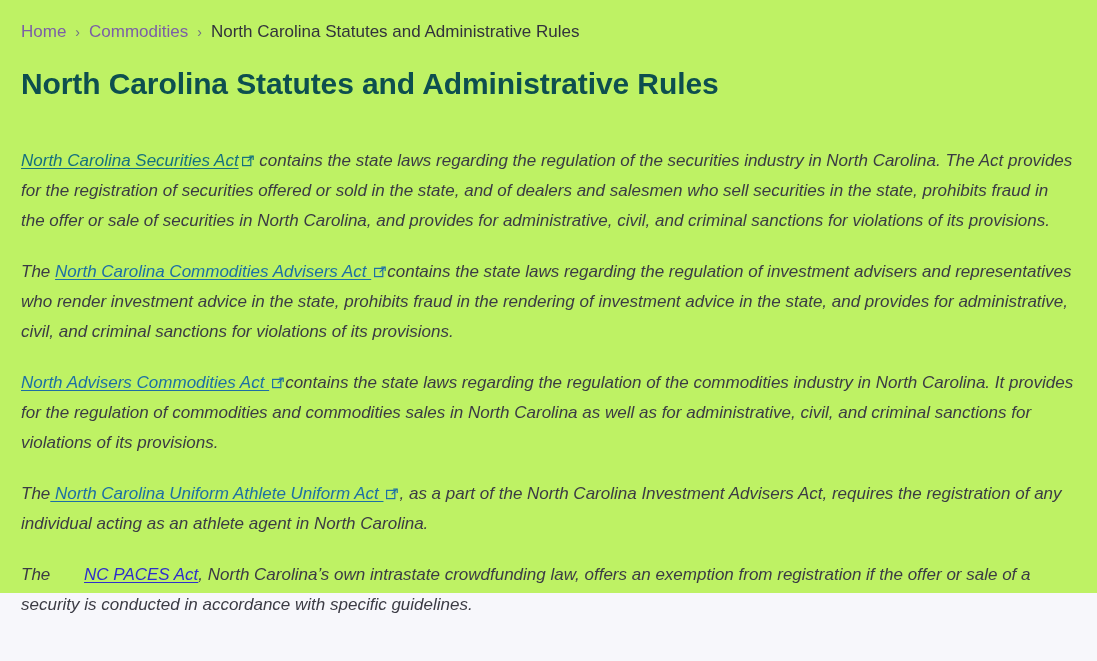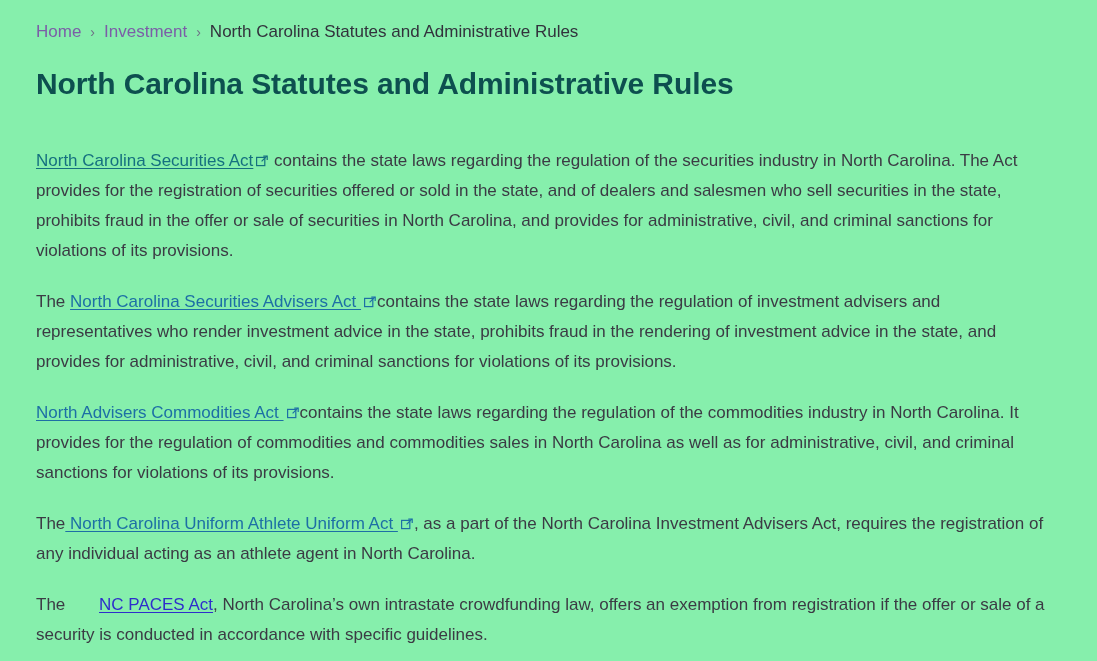--- a/index.html
+++ b/index.html
@@ -12,24 +12,24 @@
     height: 661px;
     overflow: hidden;
     background: #f7f7fb;
     font-family: "Liberation Sans", sans-serif;
     -webkit-font-smoothing: antialiased;
   }
 
   .page {
     position: relative;
     width: 1097px;
-    height: 661px;
+    height: 593px;
     box-sizing: border-box;
-    padding: 0 36px;
-    background: #86efac;
+    padding: 0 21px;
+    background: #bef264;
   }
 
   
   .breadcrumb {
     display: flex;
     align-items: center;
     font-size: 17px;
     line-height: 1;
     padding-top: 23px;
     color: #3a3a46;
@@ -66,20 +66,21 @@
   
   .content {
     padding-top: 44px;
     font-size: 17px;
     line-height: 30px;
     color: #3b3b44;
     max-width: 1064px;
   }
   .content p {
     margin: 0 0 21px 0;
+    font-style: italic;
   }
   .content p:last-child {
     margin-bottom: 0;
   }
 
   a.doclink {
     color: #1a6d8f;
     text-decoration: underline;
     text-underline-offset: 2px;
     text-decoration-thickness: 1px;
@@ -114,39 +115,39 @@
   }
 </style>
 </head>
 <body>
 
 <div class="page">
 
   <nav class="breadcrumb">
     <a class="crumb-link" href="#">Home</a>
     <span class="crumb-sep">›</span>
-    <a class="crumb-link" href="#">Investment</a>
+    <a class="crumb-link" href="#">Commodities</a>
     <span class="crumb-sep">›</span>
     <span class="crumb-current">North Carolina Statutes and Administrative Rules</span>
   </nav>
 
   <h1 class="page-title">North Carolina Statutes and Administrative Rules</h1>
 
   <div class="content">
 
     <p>
       <span></span><a class="doclink teal" href="#"><span>North Carolina Securities Act</span><span class="ext-icon"><svg viewBox="0 0 12 12" aria-hidden="true">
               <rect x="0.6" y="2.4" width="8.2" height="8.2" fill="none" stroke="currentColor" stroke-width="1.2"></rect>
               <path d="M5.6 6.4 L10.8 1.2" stroke="currentColor" stroke-width="1.2" fill="none"></path>
               <path d="M7.3 1.1 L11.2 1.1 L11.2 5.0" fill="none" stroke="currentColor" stroke-width="1.2"></path>
             </svg></span></a><span> contains the state laws regarding the regulation of the securities industry in North Carolina. The Act provides for the registration of securities offered or sold in the state, and of dealers and salesmen who sell securities in the state, prohibits fraud in the offer or sale of securities in North Carolina, and provides for administrative, civil, and criminal sanctions for violations of its provisions.</span>
     </p>
 
     <p>
-      <span>The </span><a class="doclink blue" href="#"><span>North Carolina Securities Advisers Act </span><span class="ext-icon"><svg viewBox="0 0 12 12" aria-hidden="true">
+      <span>The </span><a class="doclink blue" href="#"><span>North Carolina Commodities Advisers Act </span><span class="ext-icon"><svg viewBox="0 0 12 12" aria-hidden="true">
               <rect x="0.6" y="2.4" width="8.2" height="8.2" fill="none" stroke="currentColor" stroke-width="1.2"></rect>
               <path d="M5.6 6.4 L10.8 1.2" stroke="currentColor" stroke-width="1.2" fill="none"></path>
               <path d="M7.3 1.1 L11.2 1.1 L11.2 5.0" fill="none" stroke="currentColor" stroke-width="1.2"></path>
             </svg></span></a><span>contains the state laws regarding the regulation of investment advisers and representatives who render investment advice in the state, prohibits fraud in the rendering of investment advice in the state, and provides for administrative, civil, and criminal sanctions for violations of its provisions.</span>
     </p>
 
     <p>
       <span></span><a class="doclink blue" href="#"><span>North Advisers Commodities Act </span><span class="ext-icon"><svg viewBox="0 0 12 12" aria-hidden="true">
               <rect x="0.6" y="2.4" width="8.2" height="8.2" fill="none" stroke="currentColor" stroke-width="1.2"></rect>
               <path d="M5.6 6.4 L10.8 1.2" stroke="currentColor" stroke-width="1.2" fill="none"></path>

